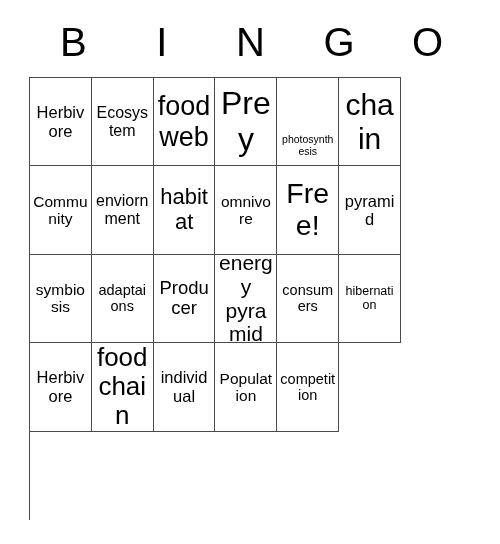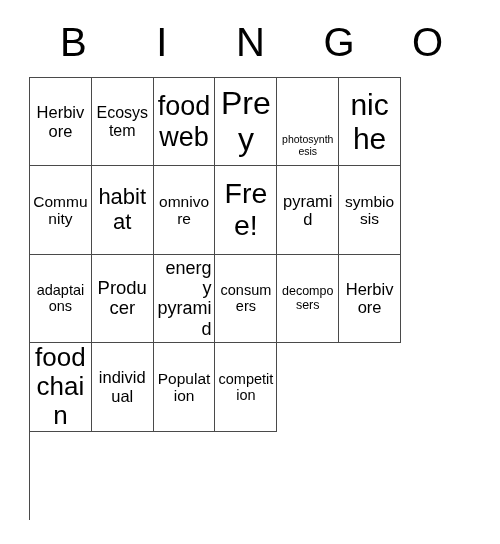--- a/index.html
+++ b/index.html
@@ -73,21 +73,21 @@
   }
   
   .fs-10 { font-size: 10.5px; margin-top: 48px; }
   .fs-12 { font-size: 12.5px; }
   .fs-13 { font-size: 16px; }
   .fs-14 { font-size: 14.5px; }
   .fs-15 { font-size: 15.5px; }
   .fs-16 { font-size: 16.5px; }
   .fs-17 { font-size: 17.5px; }
   .fs-18 { font-size: 18.5px; }
-  .fs-20 { font-size: 18px; text-align: right; }
+  .fs-20 { font-size: 21px; }
   .fs-22 { font-size: 22px; }
   .fs-26 { font-size: 26px; }
   .fs-27 { font-size: 27px; }
   .fs-28 { font-size: 28.5px; }
   .fs-30 { font-size: 30px; }
   .fs-32 { font-size: 32px; }
 </style>
 </head>
 <body>
 
@@ -112,24 +112,27 @@
         <span class="cell-text fs-27">food web</span>
       </div>
     <div class="cell">
         <span class="cell-text fs-32">Prey</span>
       </div>
 
     <div class="cell">
         <span class="cell-text fs-10">photosynthesis</span>
       </div>
     <div class="cell">
-        <span class="cell-text fs-30">niche</span>
+        <span class="cell-text fs-30">chain</span>
       </div>
     <div class="cell">
         <span class="cell-text fs-15">Community</span>
+      </div>
+    <div class="cell">
+        <span class="cell-text fs-13">enviornment</span>
       </div>
 
     <div class="cell">
         <span class="cell-text fs-22">habitat</span>
       </div>
     <div class="cell">
         <span class="cell-text fs-15">omnivore</span>
       </div>
     <div class="cell">
         <span class="cell-text fs-28">Free!</span>
@@ -147,21 +150,21 @@
     <div class="cell">
         <span class="cell-text fs-18">Producer</span>
       </div>
     <div class="cell">
         <span class="cell-text fs-20">energy pyramid</span>
       </div>
     <div class="cell">
         <span class="cell-text fs-14">consumers</span>
       </div>
     <div class="cell">
-        <span class="cell-text fs-12">decomposers</span>
+        <span class="cell-text fs-12">hibernation</span>
       </div>
 
     <div class="cell">
         <span class="cell-text fs-16">Herbivore</span>
       </div>
     <div class="cell">
         <span class="cell-text fs-26">food chain</span>
       </div>
     <div class="cell">
         <span class="cell-text fs-16">individual</span>

